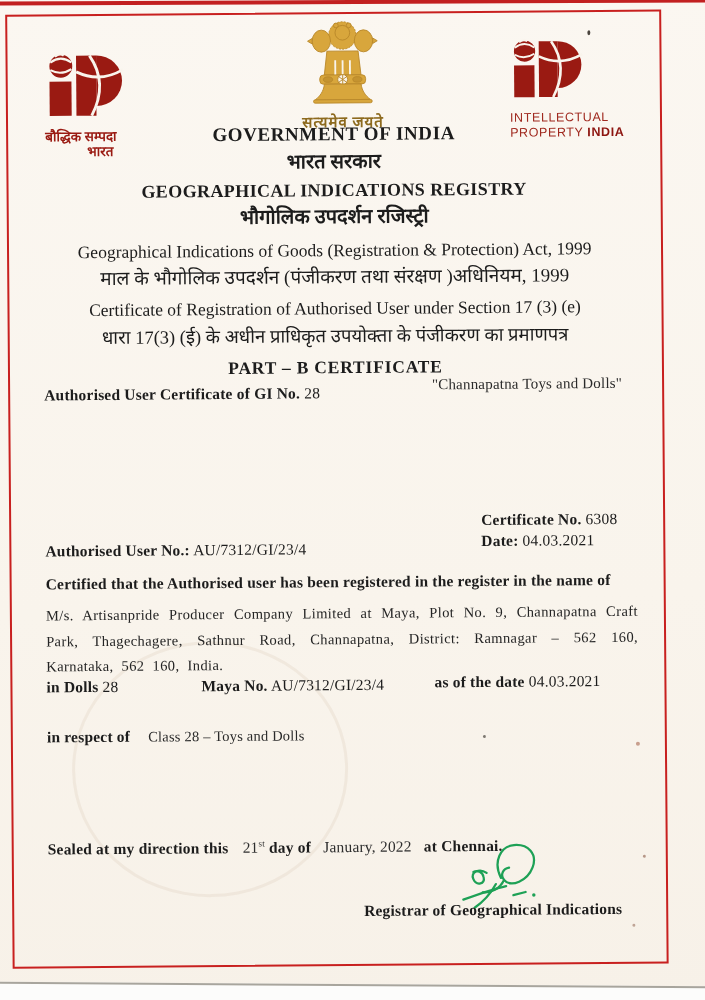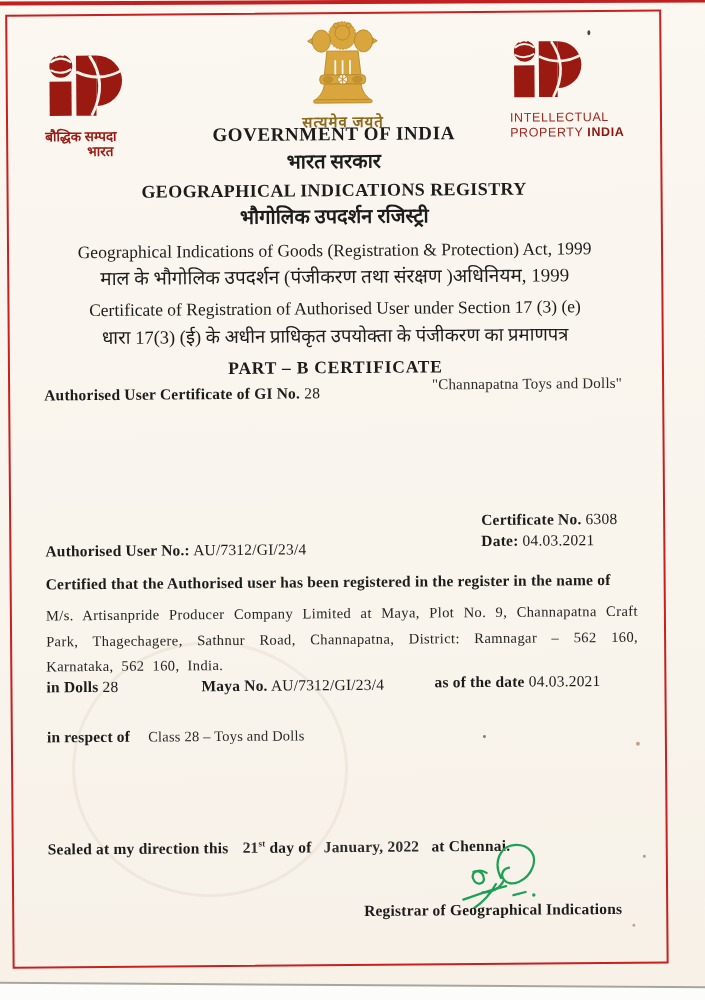--- a/index.html
+++ b/index.html
@@ -47,21 +47,21 @@
   .auth-row{left:45px;top:540px;}
   .certified-row{left:45px;top:573px;font-size:15.5px;}
   .address{position:absolute;left:45px;top:601px;width:592px;font-size:14.5px;line-height:25.5px;
            text-align:justify;word-spacing:4px;letter-spacing:0.4px;color:#242424;}
   .class-row{left:45px;top:676px;width:600px;}
   .class-row .under{position:absolute;left:155px;top:0;}
   .class-row .asof{position:absolute;left:388px;top:-2px;}
   .respect-row{left:45px;top:726px;}
   .respect-row .val{font-size:14.5px;font-weight:normal;margin-left:14px;color:#2a2a2a;}
   .sealed-row{left:45px;top:838px;font-size:15.5px;}
-  .sealed-row .lite{font-weight:bold;color:#2e2e2e;margin-top:7px;}
+  .sealed-row .lite{font-weight:normal;color:#2e2e2e;margin-top:7px;}
   sup{font-size:9px;}
   .sig{position:absolute;left:452px;top:842px;width:92px;height:70px;}
   .registrar-row{position:absolute;right:86px;top:902px;font-size:15.5px;font-weight:bold;letter-spacing:0.2px;}
   .page-bottom{position:absolute;left:-4px;top:984px;width:714px;height:20px;background:#fcfcfb;
                border-top:2px solid #a8a59d;transform:rotate(0.35deg);}
 </style>
 </head>
 <body>
 
 <div class="paper">

